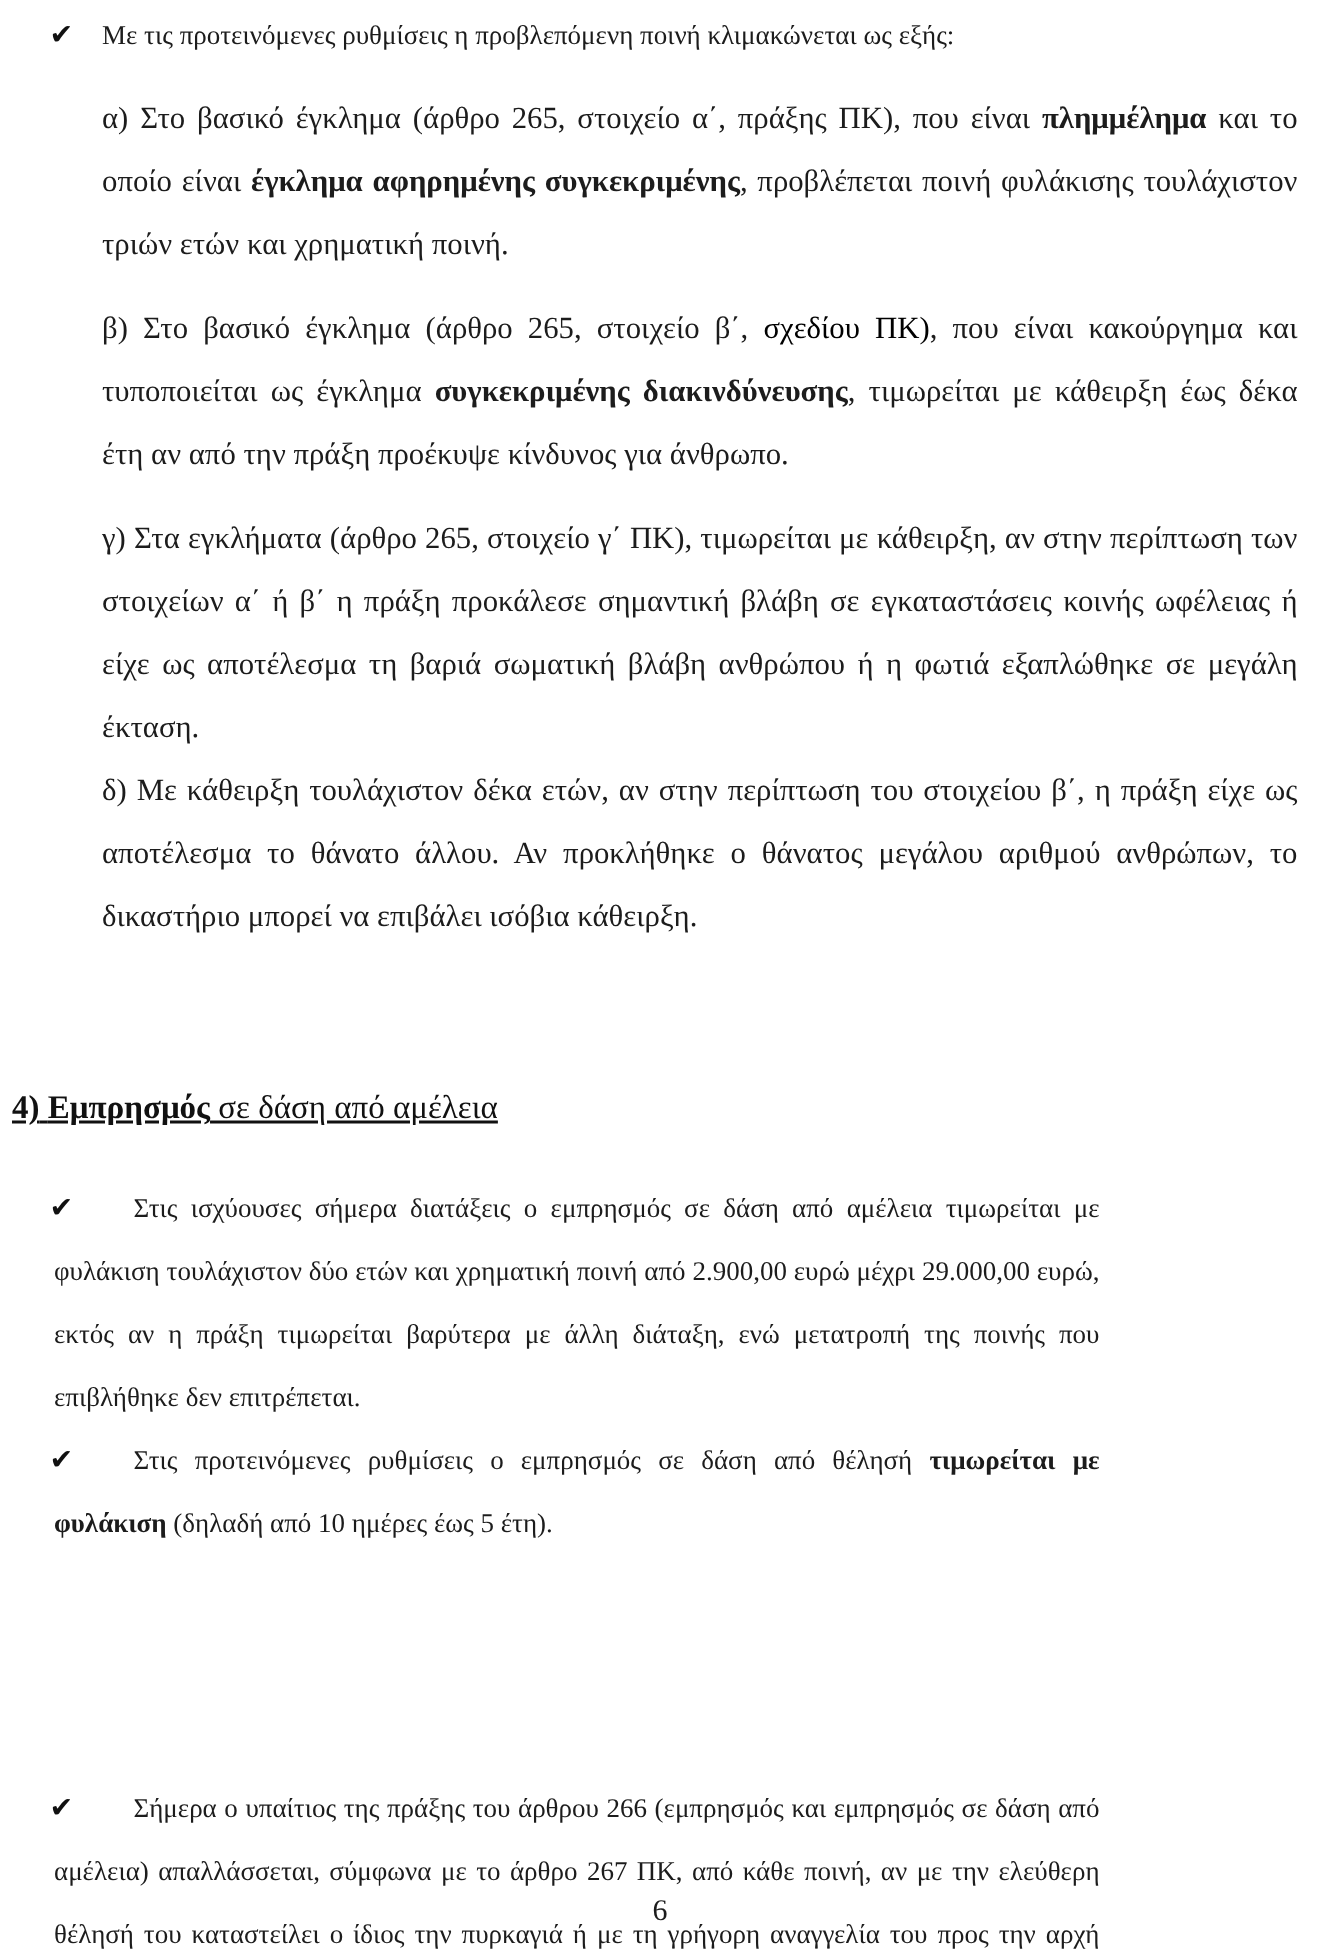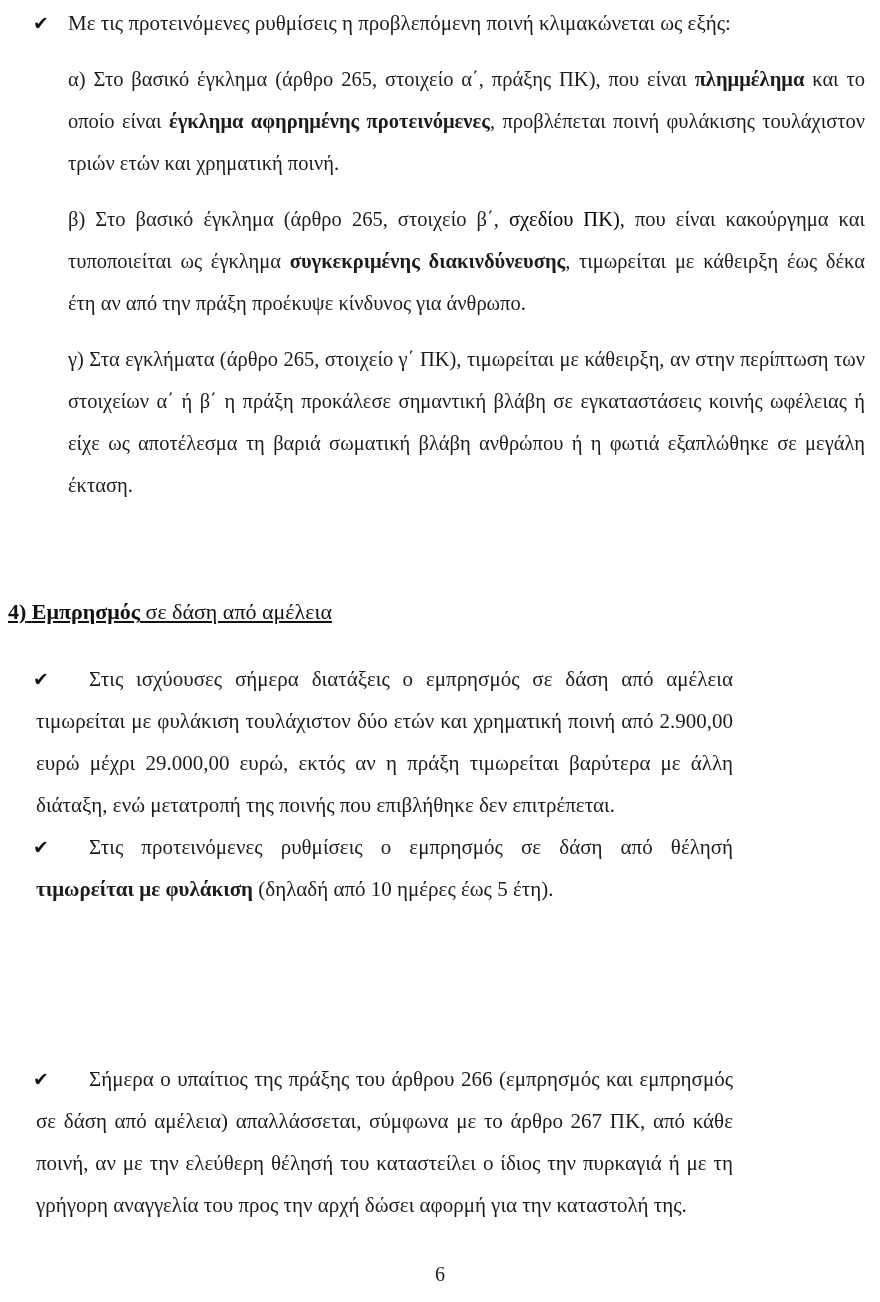--- a/index.html
+++ b/index.html
@@ -55,21 +55,21 @@
     top: 0;
     width: 22px;
     font-family: "DejaVu Sans", sans-serif;
     font-size: 19px;
     line-height: 42px;
     color: #111;
     font-weight: 700;
     text-align: left;
   }
   .bullet-text {
-    font-size: 21px;
+    font-size: 18px;
     line-height: 42px;
     text-align: justify;
     color: #1c1c1c;
     margin: 0;
     padding: 0 15px 0 68px;
     box-sizing: border-box;
     width: 748px;
   }
   
   .bullet-text.tabbed {
@@ -135,30 +135,31 @@
 <div class="page">
   <div class="content">
 
     <div class="bullet-block" style="margin-top:2px;">
       <span class="bullet-mark">✔</span>
       <p class="bullet-text">Με τις προτεινόμενες ρυθμίσεις η προβλεπόμενη ποινή κλιμακώνεται ως εξής:</p>
     </div>
 
     <div class="spacer-sm"></div>
 
-    <p class="para"><span>α) Στο βασικό έγκλημα (άρθρο 265, στοιχείο α΄, πράξης ΠΚ), που είναι </span><b>πλημμέλημα</b><span> και το οποίο είναι </span><b>έγκλημα αφηρημένης προτεινόμενες</b><span>, προβλέπεται ποινή φυλάκισης τουλάχιστον τριών ετών και χρηματική ποινή.</span></p>
+    <p class="para"><span>α) Στο βασικό έγκλημα (άρθρο 265, στοιχείο α΄, πράξης ΠΚ), που είναι </span><b>πλημμέλημα</b><span> και το οποίο είναι </span><b>έγκλημα αφηρημένης συγκεκριμένης</b><span>, προβλέπεται ποινή φυλάκισης τουλάχιστον τριών ετών και χρηματική ποινή.</span></p>
 
     <div class="spacer-sm"></div>
 
     <p class="para"><span>β) Στο βασικό έγκλημα (άρθρο 265, στοιχείο β΄, </span><span class="grey">σχεδίου ΠΚ)</span><span>, που είναι κακούργημα και τυποποιείται ως έγκλημα </span><b>συγκεκριμένης διακινδύνευσης</b><span>, τιμωρείται με κάθειρξη έως δέκα έτη αν από την πράξη προέκυψε κίνδυνος για άνθρωπο.</span></p>
 
     <div class="spacer-sm"></div>
 
     <p class="para">γ) Στα εγκλήματα (άρθρο 265, στοιχείο γ΄ ΠΚ), τιμωρείται με κάθειρξη, αν στην περίπτωση των στοιχείων α΄ ή β΄ η πράξη προκάλεσε σημαντική βλάβη σε εγκαταστάσεις κοινής ωφέλειας ή είχε ως αποτέλεσμα τη βαριά σωματική βλάβη ανθρώπου ή η φωτιά εξαπλώθηκε σε μεγάλη έκταση.</p>
 
+    <p class="para">δ) Με κάθειρξη τουλάχιστον δέκα ετών, αν στην περίπτωση του στοιχείου β΄, η πράξη είχε ως αποτέλεσμα το θάνατο άλλου. Αν προκλήθηκε ο θάνατος μεγάλου αριθμού ανθρώπων, το δικαστήριο μπορεί να επιβάλει ισόβια κάθειρξη.</p>
 
     <div class="spacer-xl"></div>
     <div class="spacer-md"></div>
 
     <p class="heading"><span class="num">4)</span><span class="h-bold">&nbsp;</span><span class="h-bold">Εμπρησμός</span><span class="h-reg"> σε δάση από αμέλεια</span></p>
 
     <div class="spacer-md"></div>
 
     <div class="bullet-block">
       <span class="bullet-mark">✔</span>

